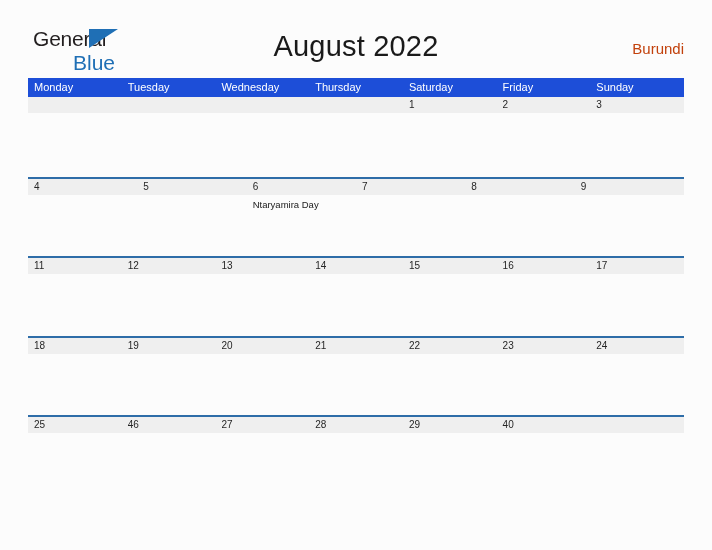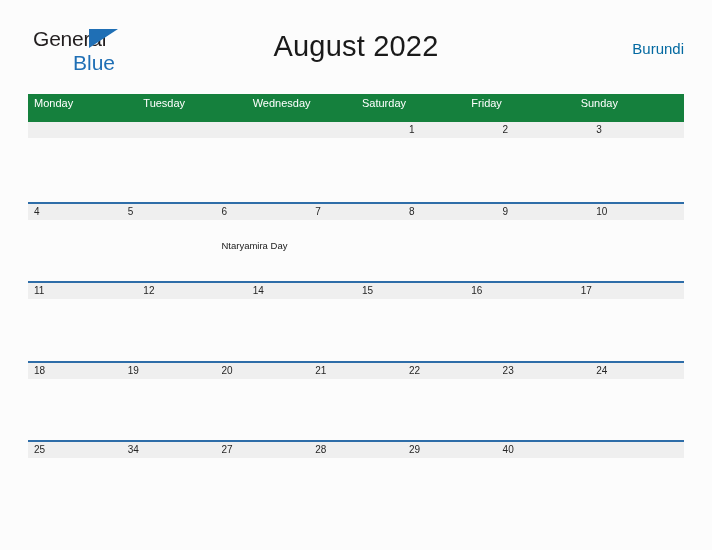--- a/index.html
+++ b/index.html
@@ -74,36 +74,35 @@
     color: #1a1a1a;
     font-weight: normal;
     letter-spacing: 0.2px;
   }
 
   .region {
     position: absolute;
     right: 28px;
     top: 40px;
     font-size: 15px;
-    color: #0369a1;
+    color: #c2410c;
   }
 
   
   .calendar {
     position: absolute;
     left: 28px;
     top: 78px;
     width: 656px;
   }
 
   .weekday-row {
     display: flex;
-    background: #15803d;
-    height: 28px;
-    margin-top: 16px;
+    background: #1d4ed8;
+    height: 19px;
   }
   .weekday-cell {
     flex: 1 1 0;
     color: #ffffff;
     font-size: 11px;
     line-height: 19px;
     padding-left: 6px;
     box-sizing: border-box;
     white-space: nowrap;
   }
@@ -142,21 +141,20 @@
   }
   .day-events {
     padding: 4px 6px 0 6px;
   }
   .event {
     font-size: 9.5px;
     color: #1a1a1a;
     line-height: 12px;
     margin-bottom: 2px;
     white-space: nowrap;
-    margin-top: 16px;
   }
 </style>
 </head>
 <body>
 
 <div class="page">
 
   <div class="top-bar">
 
     <div class="brand">
@@ -172,20 +170,21 @@
     <div class="region">Burundi</div>
 
   </div>
 
   <div class="calendar">
 
     <div class="weekday-row">
       <div class="weekday-cell">Monday</div>
       <div class="weekday-cell">Tuesday</div>
       <div class="weekday-cell">Wednesday</div>
+      <div class="weekday-cell">Thursday</div>
       <div class="weekday-cell">Saturday</div>
       <div class="weekday-cell">Friday</div>
       <div class="weekday-cell">Sunday</div>
     </div>
 
     <div id="weeks-container">
         <div class="week-row first">
           <div class="day-strip">
             <div class="day-cell empty">
               <span class="day-number"></span>
@@ -226,34 +225,34 @@
             </div>
             <div class="day-cell">
               <span class="day-number">7</span>
             </div>
             <div class="day-cell">
               <span class="day-number">8</span>
             </div>
             <div class="day-cell">
               <span class="day-number">9</span>
             </div>
-            <div class="day-cell">
-              <span class="day-number">10</span>
-            </div>
           </div>
         </div>
         <div class="week-row">
           <div class="day-strip">
             <div class="day-cell">
               <span class="day-number">11</span>
             </div>
             <div class="day-cell">
               <span class="day-number">12</span>
             </div>
             <div class="day-cell">
+              <span class="day-number">13</span>
+            </div>
+            <div class="day-cell">
               <span class="day-number">14</span>
             </div>
             <div class="day-cell">
               <span class="day-number">15</span>
             </div>
             <div class="day-cell">
               <span class="day-number">16</span>
             </div>
             <div class="day-cell">
               <span class="day-number">17</span>
@@ -284,21 +283,21 @@
               <span class="day-number">24</span>
             </div>
           </div>
         </div>
         <div class="week-row">
           <div class="day-strip">
             <div class="day-cell">
               <span class="day-number">25</span>
             </div>
             <div class="day-cell">
-              <span class="day-number">34</span>
+              <span class="day-number">46</span>
             </div>
             <div class="day-cell">
               <span class="day-number">27</span>
             </div>
             <div class="day-cell">
               <span class="day-number">28</span>
             </div>
             <div class="day-cell">
               <span class="day-number">29</span>
             </div>

